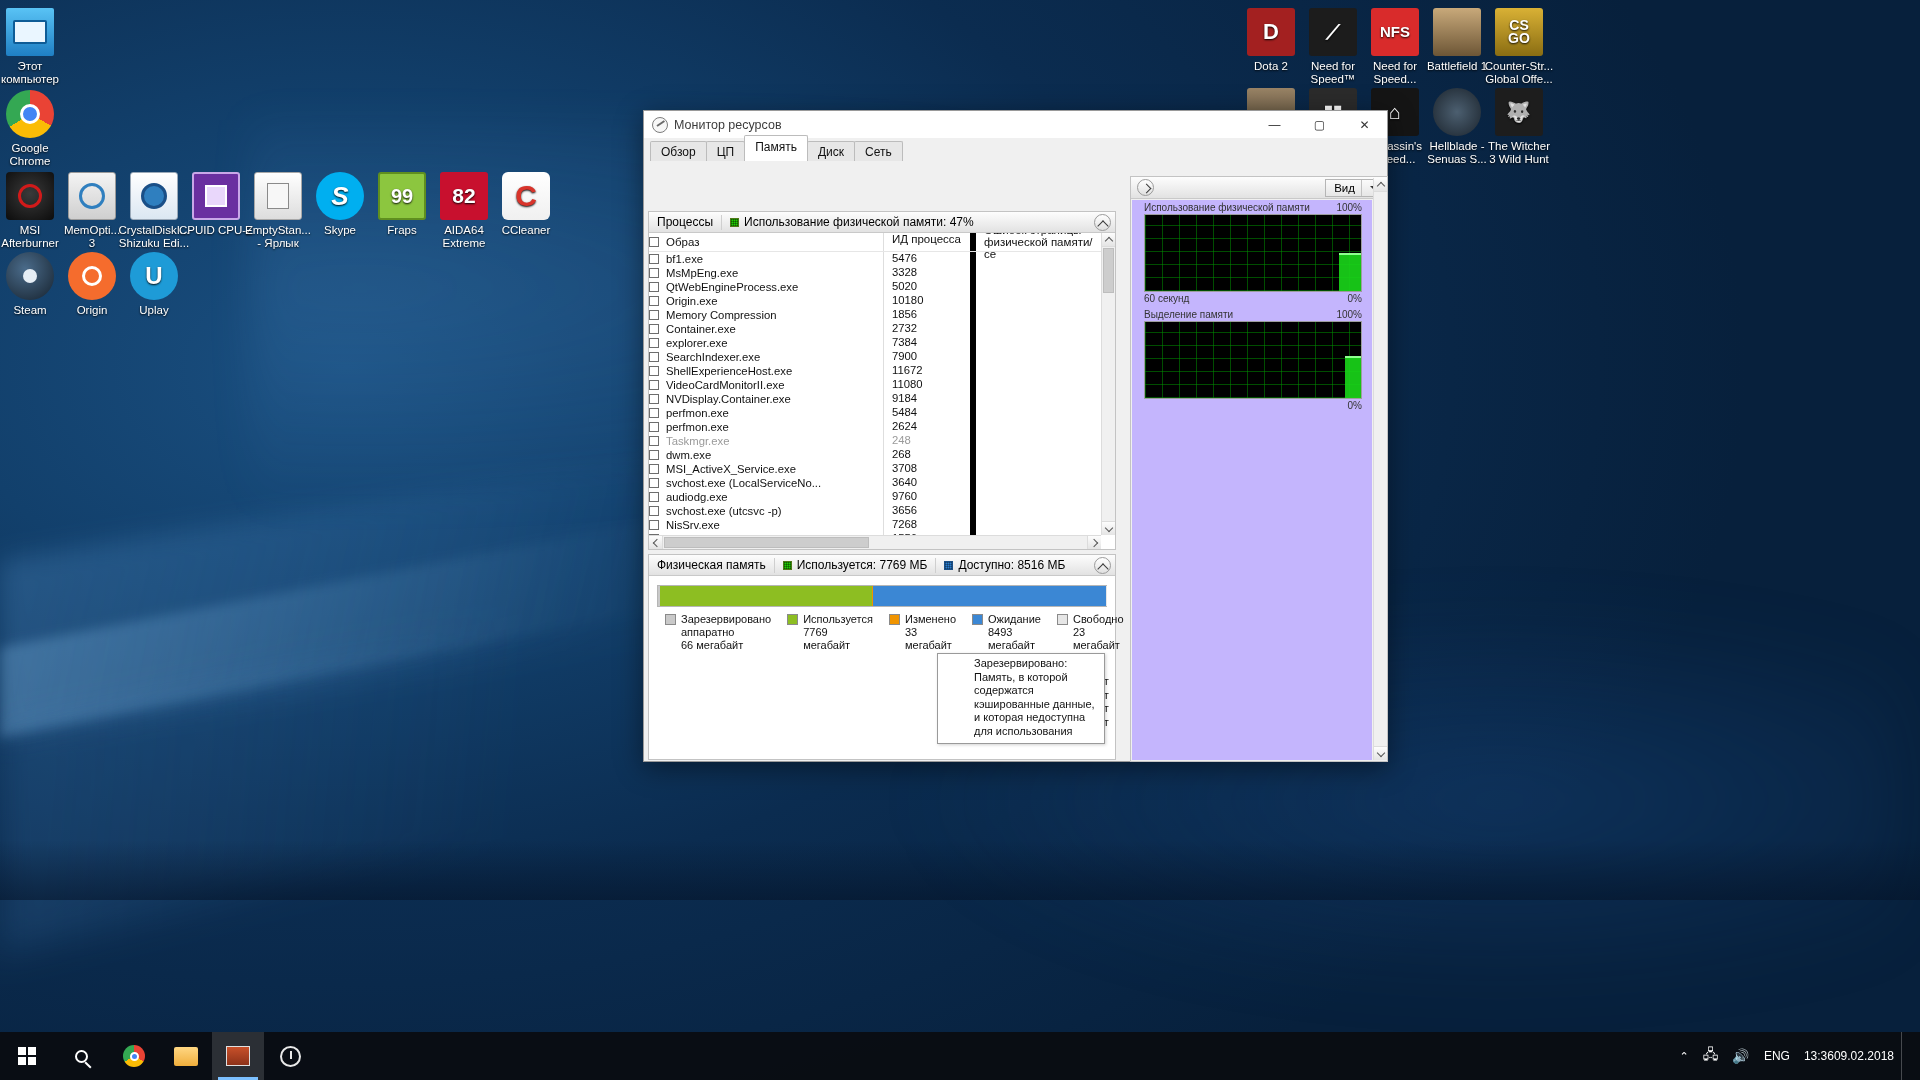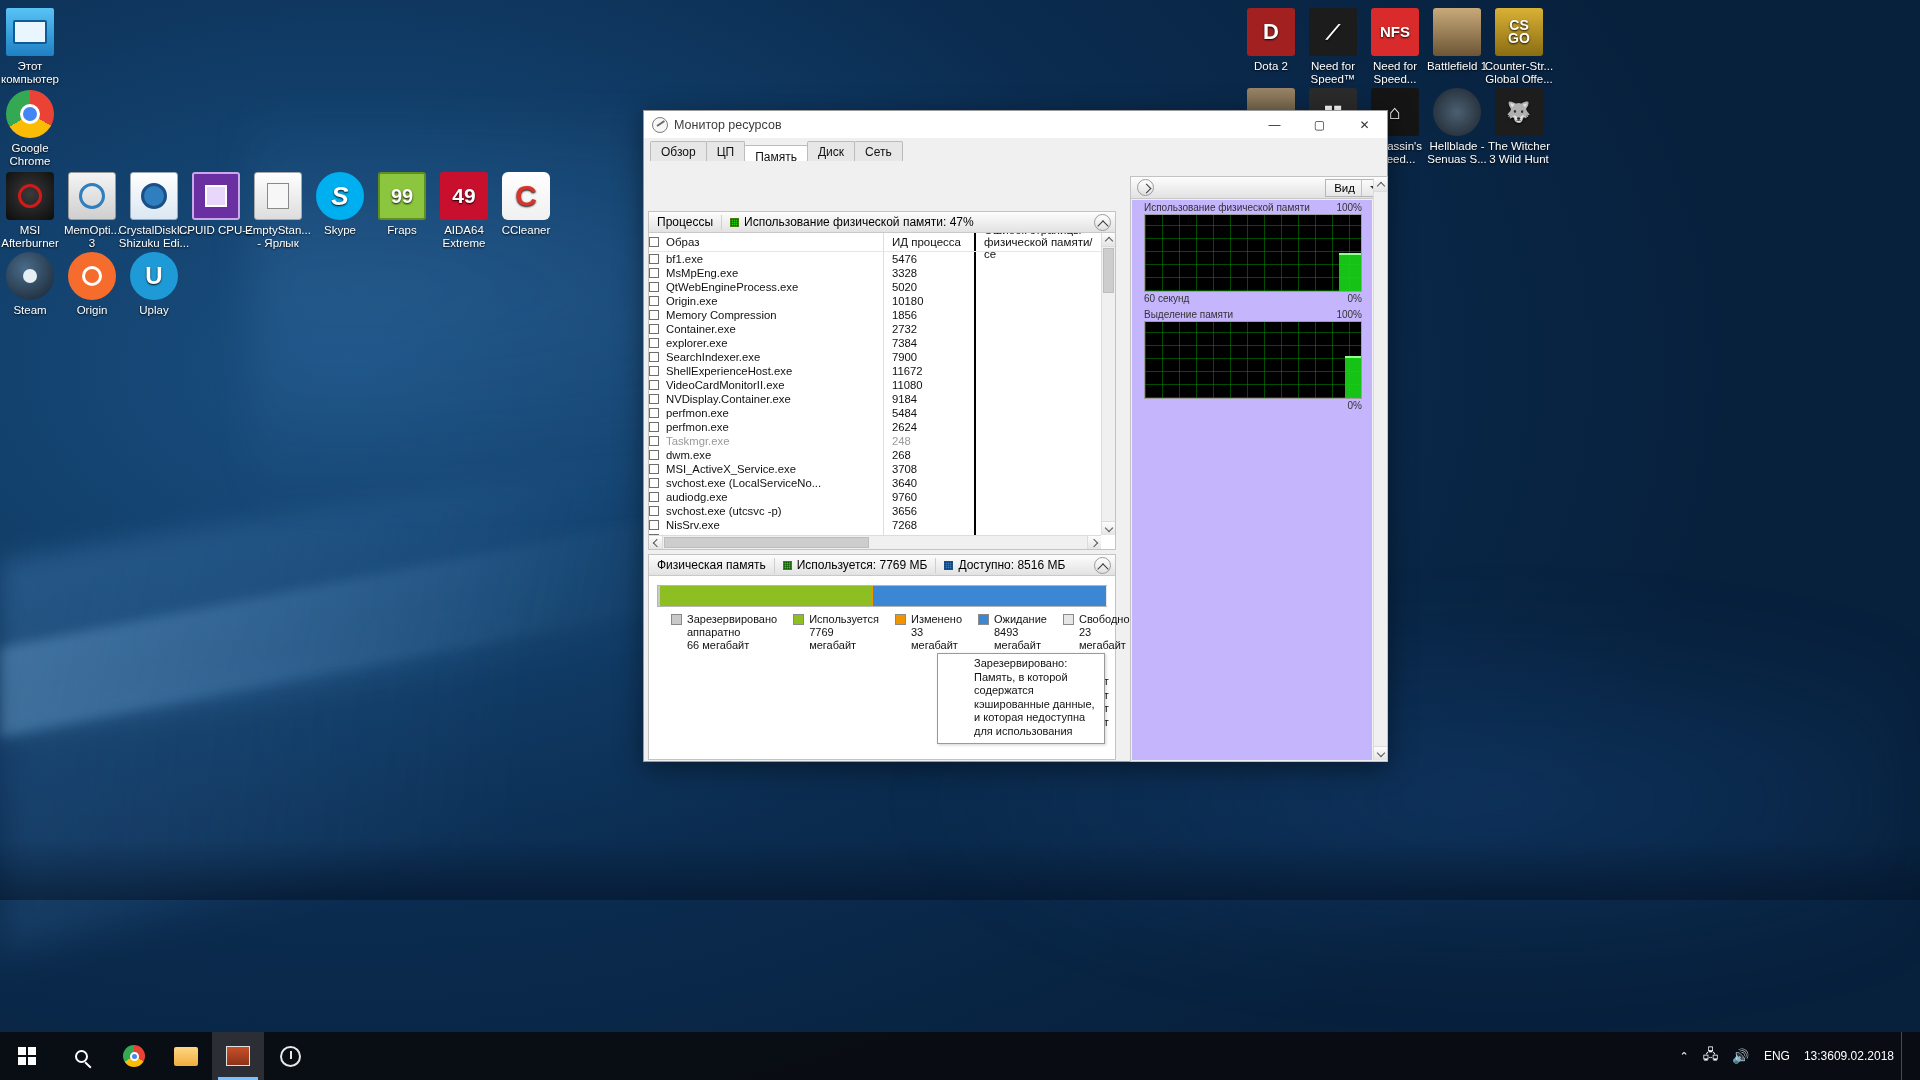--- a/index.html
+++ b/index.html
@@ -70,21 +70,21 @@
   .rm-wbtns { margin-left:auto; display:flex; height:28px; }
   .rm-wbtn { width:45px; height:28px; display:flex; align-items:center; justify-content:center;
              color:#333; font-size:12px; }
   .rm-menu { height:24px; display:flex; align-items:center; padding-left:10px; gap:18px;
              background:#f0f0f0; font-size:12px; color:#1a1a1a; }
   .rm-tabsrow { height:22px; background:#f0f0f0; position:relative; padding-left:6px;
                 display:flex; align-items:flex-end; }
   .rm-tab { height:20px; padding:0 10px; line-height:20px; font-size:12px;
             border:1px solid #bcbcbc; border-bottom:none; background:#e7e7e7; margin-right:-1px;
             border-radius:2px 2px 0 0; color:#111; }
-  .rm-tab.sel { background:#fff; height:16px; line-height:22px; position:relative; z-index:2;text-align:right; }
+  .rm-tab.sel { background:#fff; height:26px; line-height:22px; position:relative; z-index:2;text-align:right; }
   .rm-body { position:absolute; left:0; top:96px; right:0; bottom:0; background:#f0f0f0; }
 
   
   .panel { position:absolute; background:#fff; border:1px solid #c3c3c3; }
   .panel-hd { height:21px; background:linear-gradient(180deg,#fdfdfd,#e2e2e2);
               border-bottom:1px solid #c9c9c9; display:flex; align-items:center;
               padding:0 4px 0 8px; font-size:12px; }
   .hd-sep { width:1px; height:15px; background:#cfcfcf; margin:0 8px; }
   .sw { width:9px; height:9px; display:inline-block; margin-right:5px; border:1px solid #4f7a17;
         background:
@@ -104,22 +104,22 @@
   
   .proc-wrap { position:absolute; left:0; top:21px; right:0; bottom:0; }
   .proc-scroll { position:absolute; left:0; top:0; right:14px; bottom:14px; overflow:hidden;
                  background:#fff; }
   .proc-head { display:flex; height:19px; align-items:center; font-size:11.5px; color:#111;
                border-bottom:1px solid #e6e6e6; }
   .prow { display:flex; height:14px; align-items:center; font-size:11.3px; color:#111; }
   .prow.dim { color:#9a9a9a; }
   .c-name { width:235px; display:flex; align-items:center; 
             border-right:1px solid #dedede; height:100%; }
-  .c-pid  { width:92px; padding-left:8px; border-right:2px solid #000000; height:100%;
-            display:flex; align-items:center; }
+  .c-pid  { width:92px; padding-left:8px; border-right:6px solid #000000; height:100%;
+            display:flex; }
   .c-fault{ flex:1; padding-left:8px; height:100%; display:flex; align-items:center; }
   .cbx { width:10px; height:10px; border:1px solid #6d6d6d; background:#fff; margin-right:7px;
          flex:0 0 auto; }
   .vsb { position:absolute; right:0; top:0; width:14px; bottom:14px; background:#f0f0f0;
          border-left:1px solid #dcdcdc; }
   .vsb .arr { height:14px; background:linear-gradient(180deg,#fdfdfd,#e4e4e4);
               border-bottom:1px solid #dcdcdc; position:relative; }
   .vsb .arr.bot { position:absolute; bottom:0; left:0; right:0; border-top:1px solid #dcdcdc;
                   border-bottom:none; }
   .vsb .arr::after { content:""; position:absolute; left:4px; top:5px; width:5px; height:5px;
@@ -136,21 +136,21 @@
                      border-left:1.4px solid #555; border-top:1.4px solid #555;
                      transform:rotate(-45deg); }
   .hsb .arr.right { left:auto; right:0; border-right:none; border-left:1px solid #dcdcdc; }
   .hsb .arr.right::after { left:3px; transform:rotate(135deg); }
   .hsb .thumb { position:absolute; left:15px; top:1px; height:11px; width:205px;
                 background:#cdcdcd; border:1px solid #bdbdbd; }
 
   
   .membar { position:absolute; left:8px; top:30px; right:8px; height:22px;
             border:1px solid #b6b6b6; display:flex; background:#e9e9e9; }
-  .legend { position:absolute; left:22px; top:58px; right:8px; display:flex; font-size:11px;
+  .legend { position:absolute; left:16px; top:58px; right:8px; display:flex; font-size:11px;
             color:#111; }
   .lg { display:flex; margin-right:16px; }
   .lg .box { width:11px; height:11px; border:1px solid #8a8a8a; margin-right:5px; margin-top:1px;
              flex:0 0 auto; }
   .lg .txt { line-height:13px; }
   .stats { position:absolute; left:300px; top:120px; font-size:11px; line-height:13.5px;
            color:#111; }
   .stats table { border-collapse:collapse; font-size:11px; }
   .stats td { padding:0; line-height:13.5px; white-space:nowrap; }
   .stats td.k { text-align:right; padding-right:14px; }
@@ -276,21 +276,21 @@
 
 <div class="desk-icon" style="left:356px; top:172px;">
   <div class="glyph" style="background:#8cc63f;border:2px solid #5f8f1f;">
     <span style="font-size:20px;color:#fff;">99</span>
   </div>
   <span class="cap">Fraps</span>
 </div>
 
 <div class="desk-icon" style="left:418px; top:172px;">
   <div class="glyph" style="background:#c8102e;">
-    <span style="font-size:21px;">49</span>
+    <span style="font-size:21px;">82</span>
   </div>
   <span class="cap">AIDA64
 Extreme</span>
 </div>
 
 <div class="desk-icon" style="left:480px; top:172px;">
   <div class="glyph" style="background:linear-gradient(180deg,#ffffff,#f0f0f0);border-radius:6px;">
     <span style="font-size:30px;color:#d9342b;font-weight:bold;">C</span>
   </div>
   <span class="cap">CCleaner</span>

